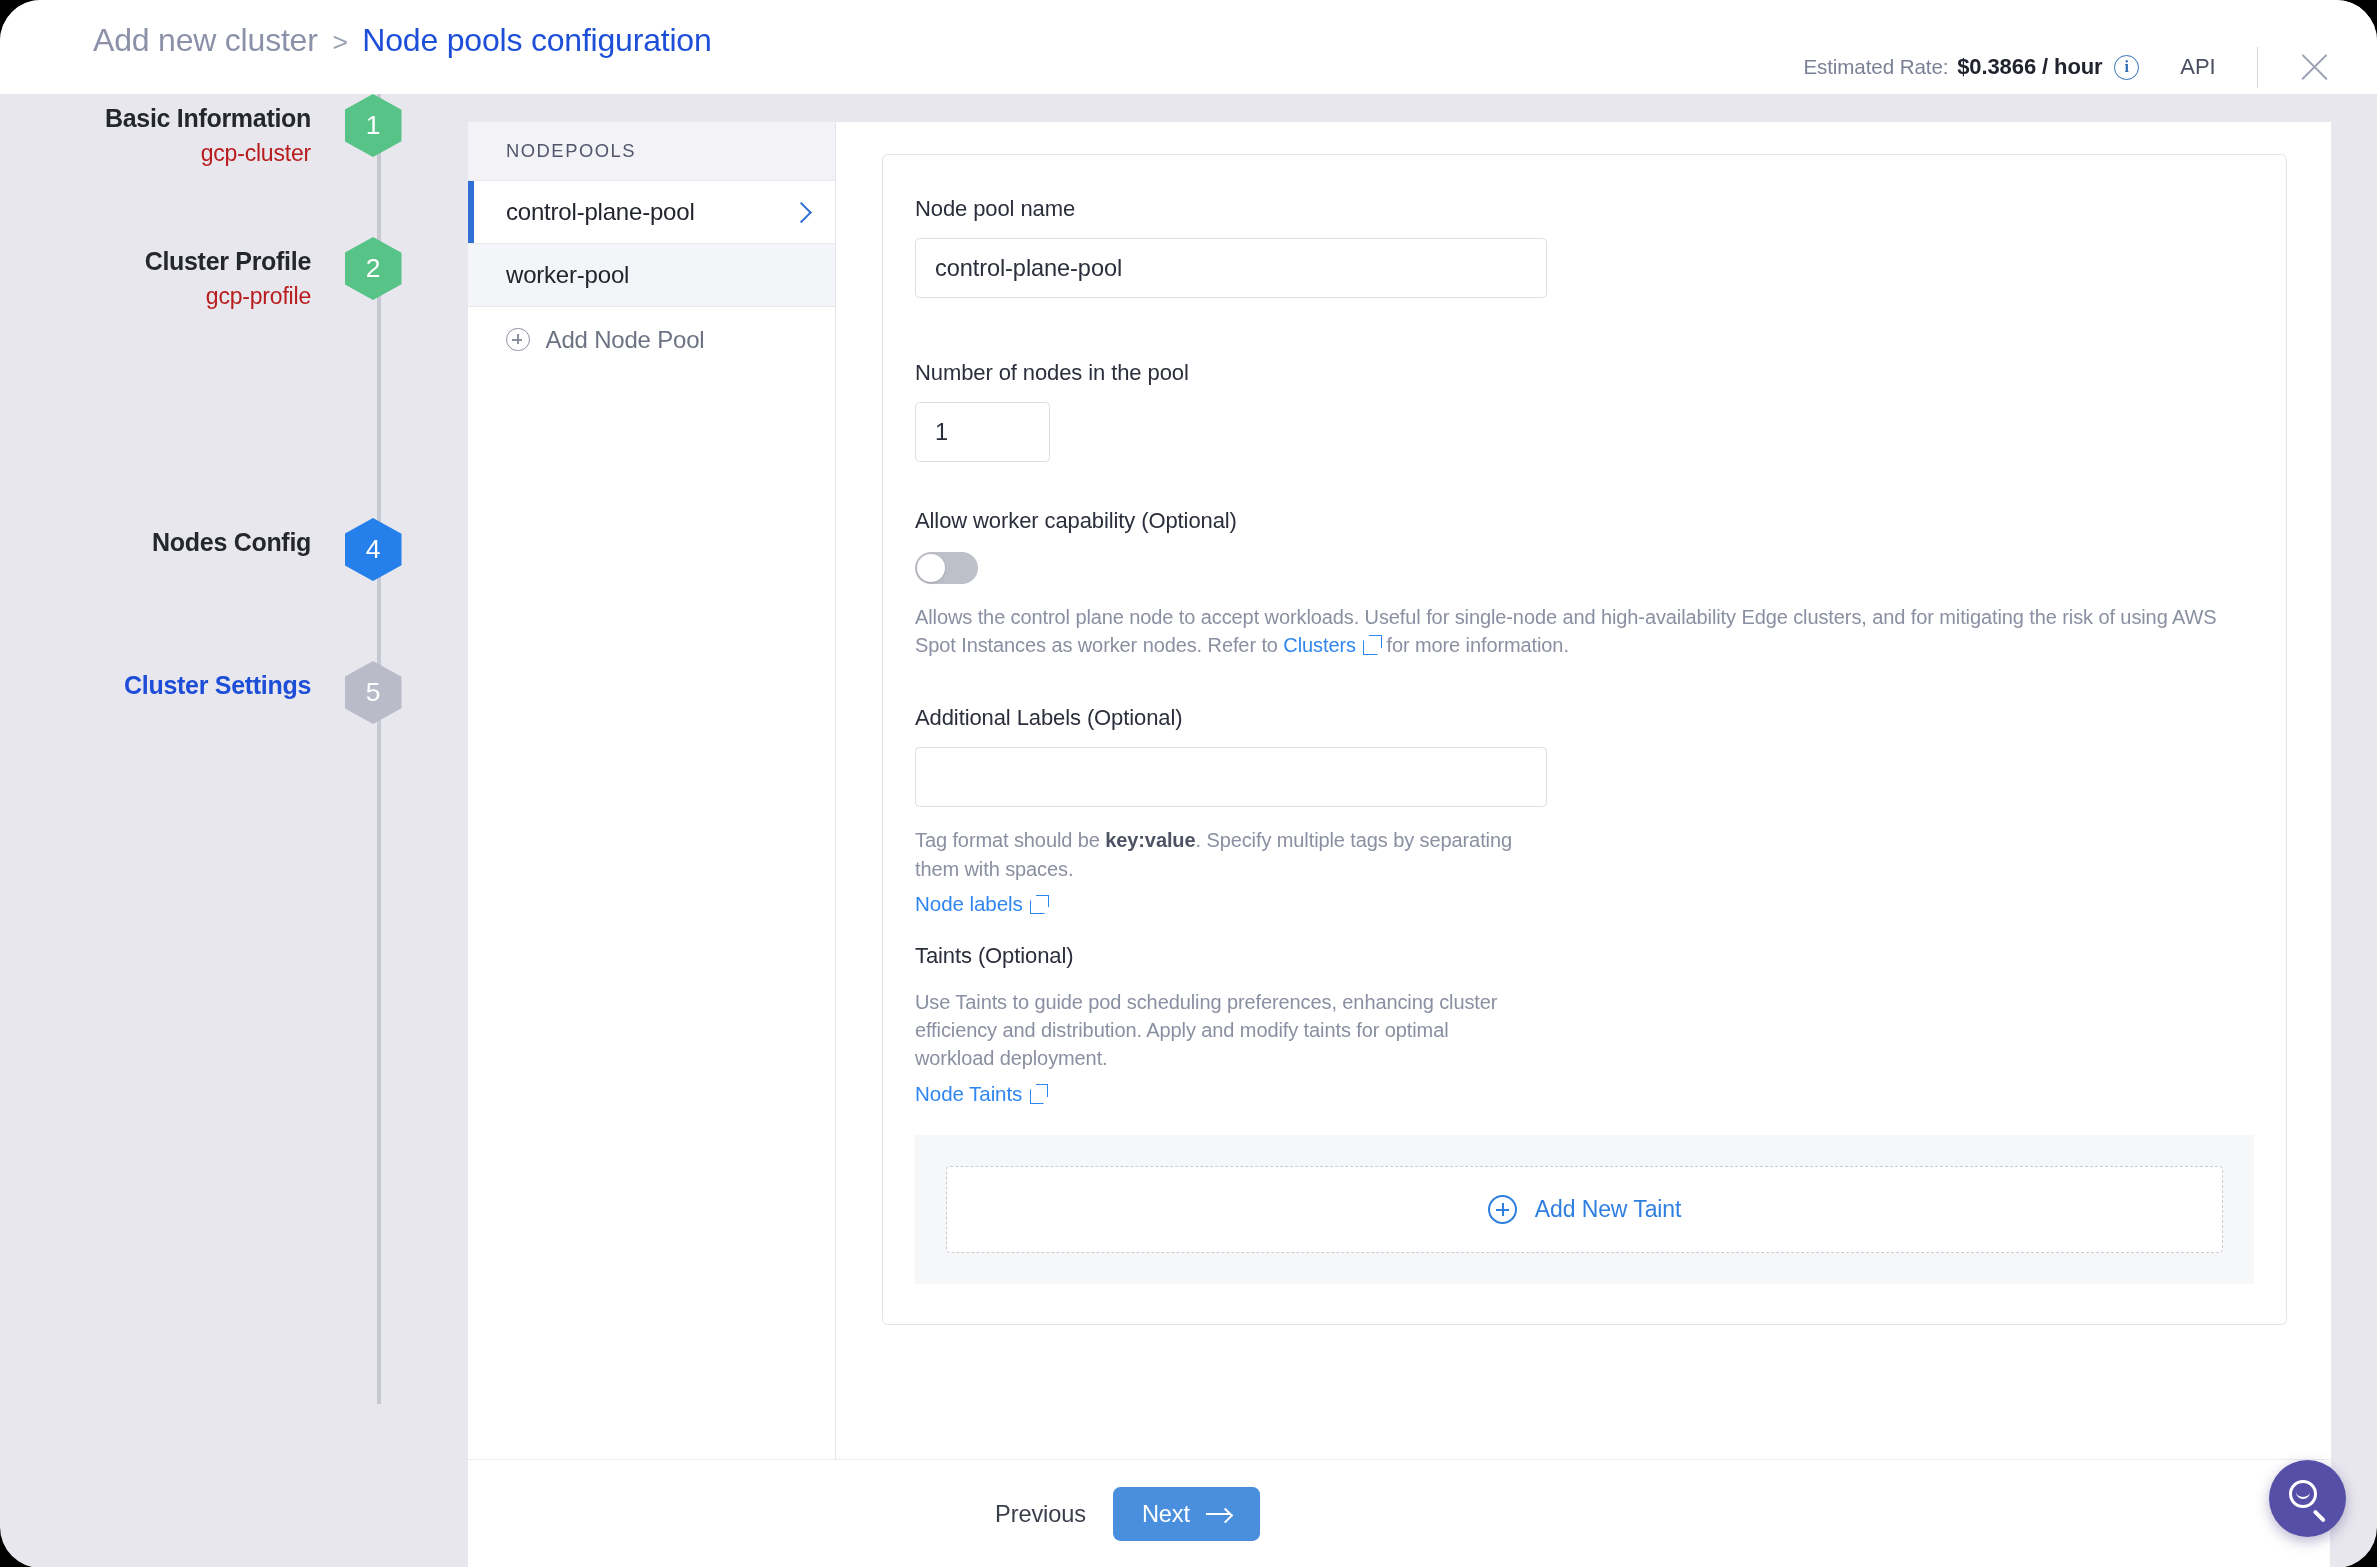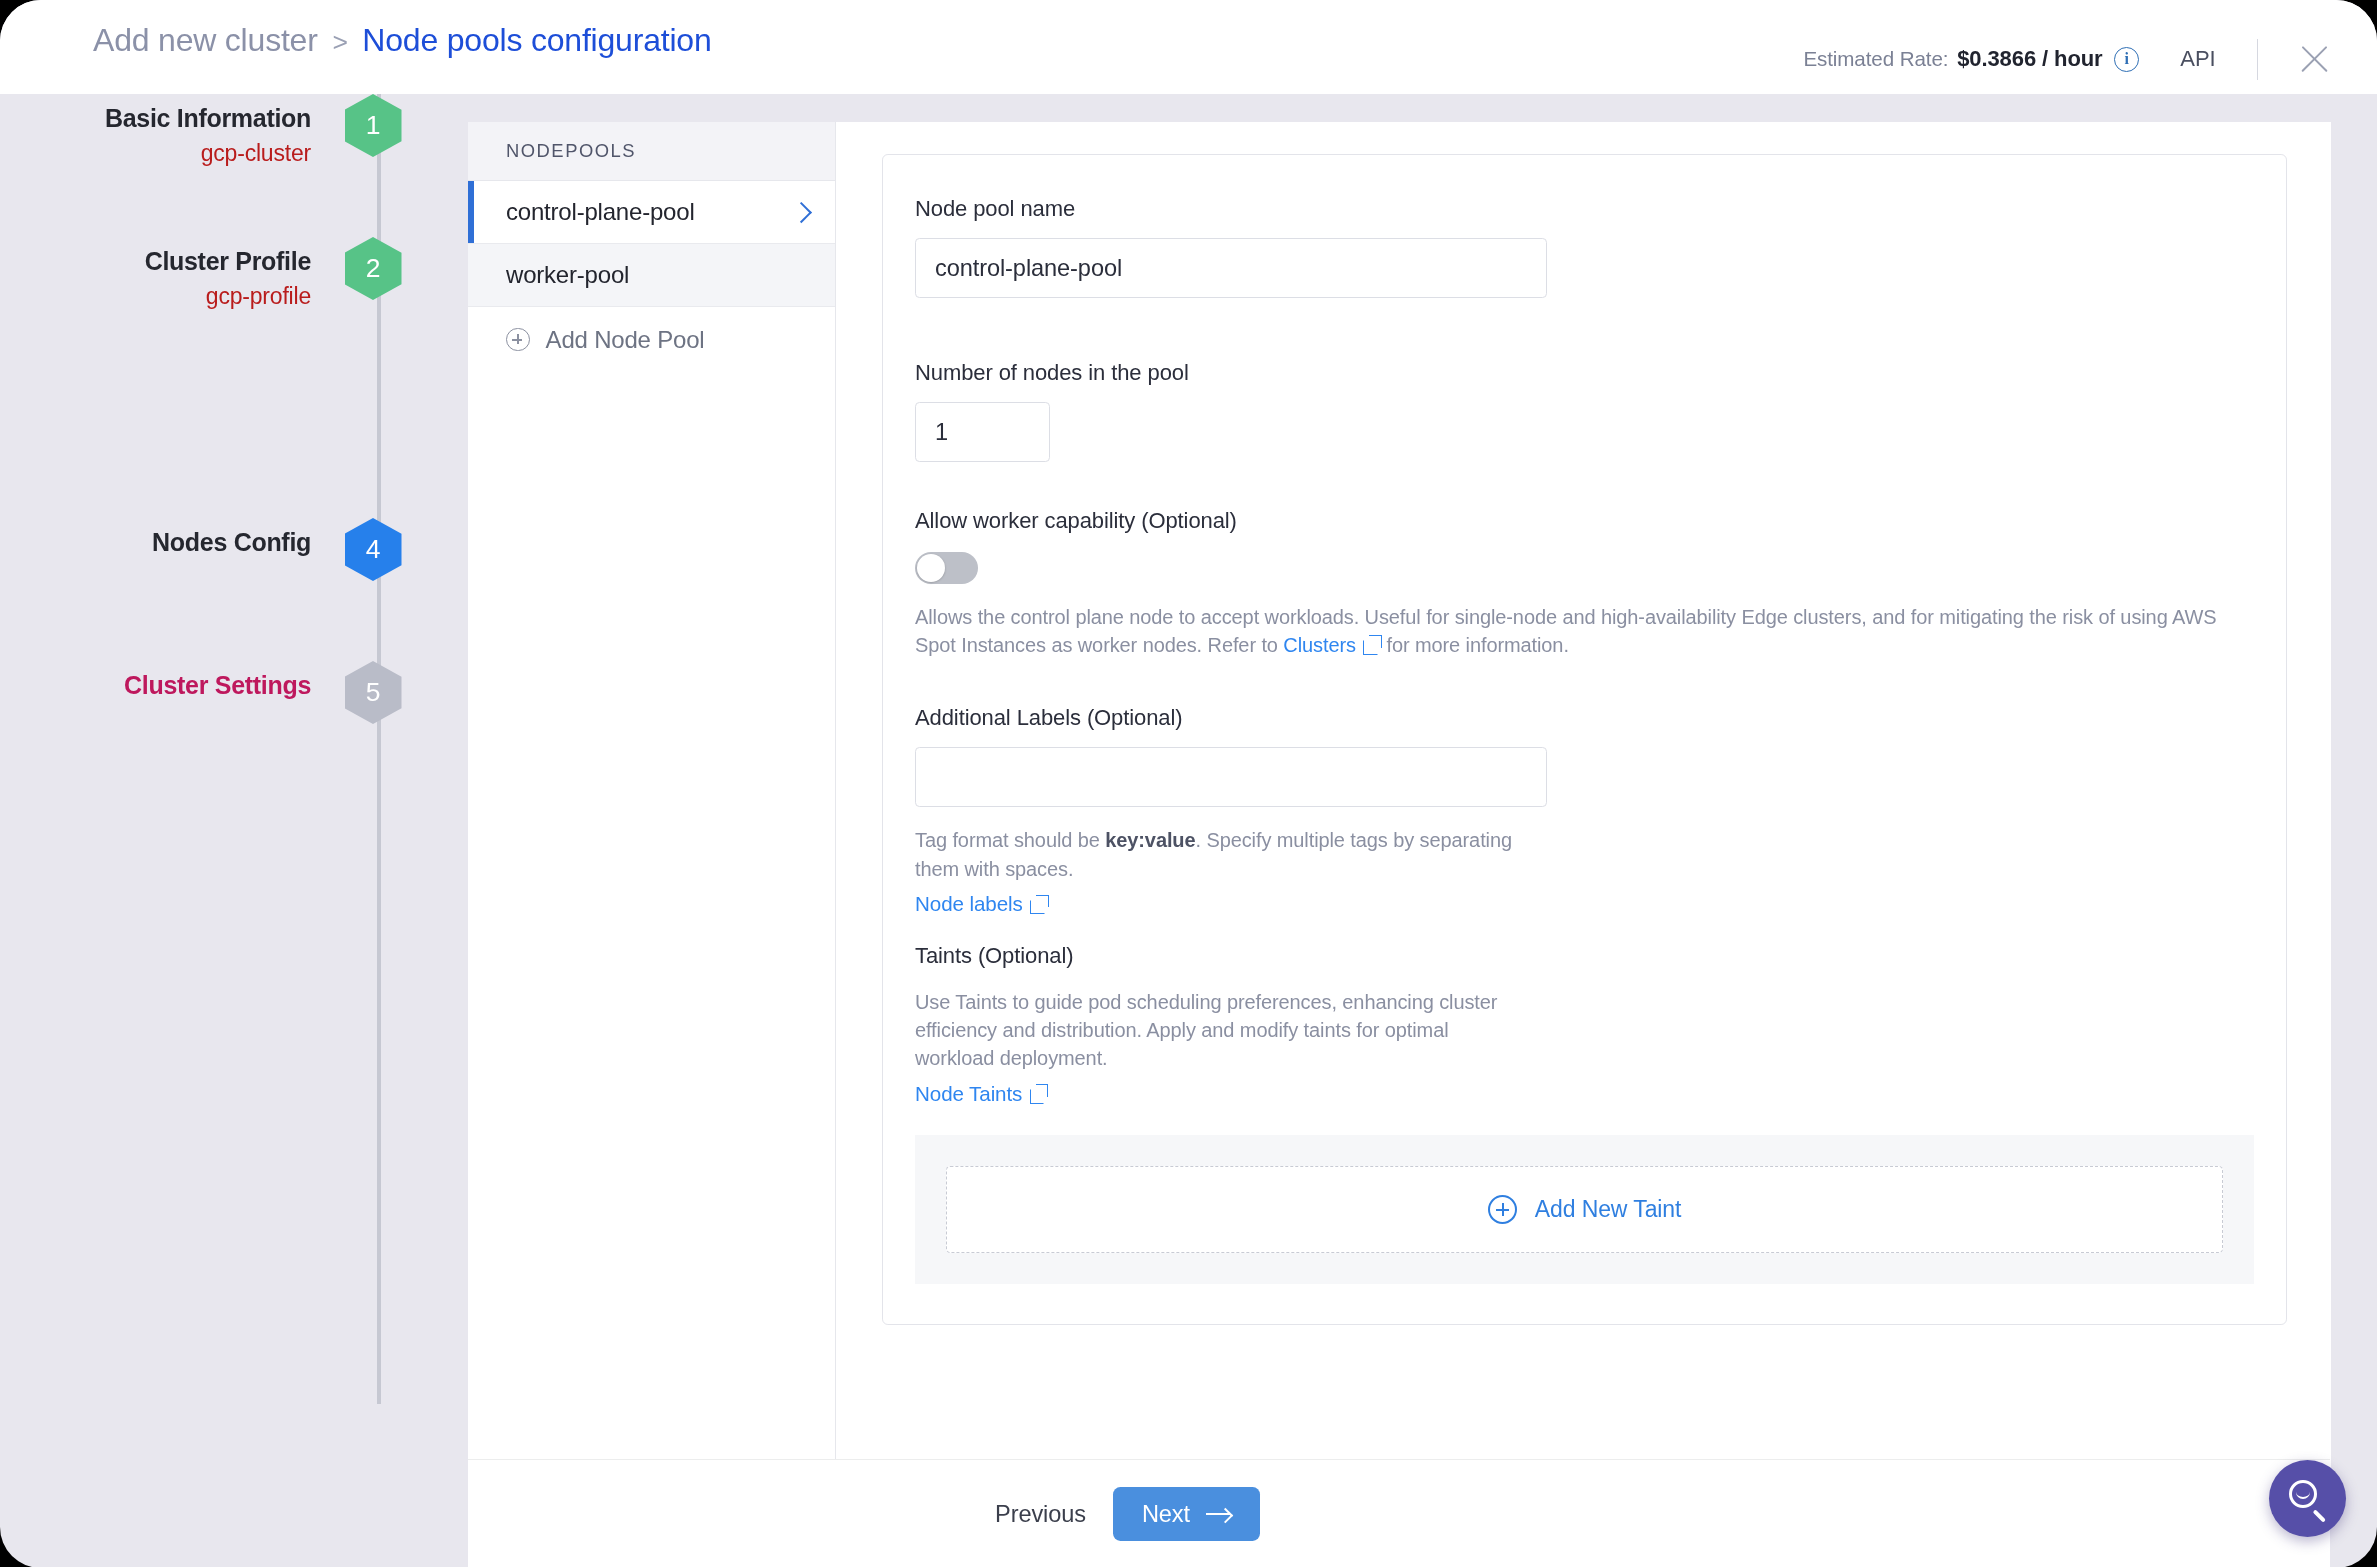--- a/index.html
+++ b/index.html
@@ -27,21 +27,21 @@
   .breadcrumb {
     position: absolute; left: 93px; top: 22px;
     display: flex; align-items: baseline; gap: 14.7px;
     font-size: 32px; letter-spacing: -0.2px;
   }
   .bc-parent { color: #8b91a8; font-weight: 400; }
   .bc-sep { color: #9aa0b4; font-size: 26.5px; font-weight: 400; }
   .bc-current { color: #1d4ed8; font-weight: 400; }
 
   .topright {
-    position: absolute; right: 0; top: 8px; height: 102px;
+    position: absolute; right: 0; top: 16px; height: 102px;
     display: flex; align-items: center;
   }
   .rate-label { font-size: 20.6px; color: #7b8195; letter-spacing: -0.1px; }
   .rate-value { font-size: 22px; color: #21242f; font-weight: 700; margin-left: 8.8px; letter-spacing: -0.1px; }
   .info-icon {
     width: 25px; height: 25px; margin-left: 11.8px;
     border: 1.8px solid #2f6fb5; border-radius: 50%;
     color: #2f6fb5; font-size: 16px; font-weight: 700;
     display: flex; align-items: center; justify-content: center;
     font-family: "Liberation Serif", serif;
@@ -65,21 +65,21 @@
     width: 471px; height: 1474px;
   }
   .rail {
     position: absolute; left: 377px; top: 0;
     width: 3.7px; height: 1310px; background: #c6c8d2;
   }
   .step { position: absolute; left: 0; width: 471px; display: flex; align-items: flex-start; }
   .step-texts { width: 343px; text-align: right; padding-right: 32px; margin-top: 10px; }
   .step-title { font-size: 25px; font-weight: 700; color: #25272f; letter-spacing: -0.3px; line-height: 1.15; }
   .step-sub { font-size: 23px; color: #b91c1c; margin-top: 7.4px; letter-spacing: -0.2px; }
-  .step.muted .step-title { color: #be185d; font-weight: 700; }
+  .step.muted .step-title { color: #1d4ed8; font-weight: 700; }
   .hexwrap { position: relative; width: 57px; height: 63px; margin-left: 1.5px; }
   .hex {
     width: 57px; height: 63px;
     clip-path: polygon(50% 0%, 100% 25%, 100% 75%, 50% 100%, 0% 75%, 0% 25%);
     display: flex; align-items: center; justify-content: center;
     color: #ffffff; font-size: 26.5px; font-weight: 400;
   }
   .hex.green { background: #57c387; }
   .hex.blue  { background: #2680eb; }
   .hex.gray  { background: #b9bcc8; }

